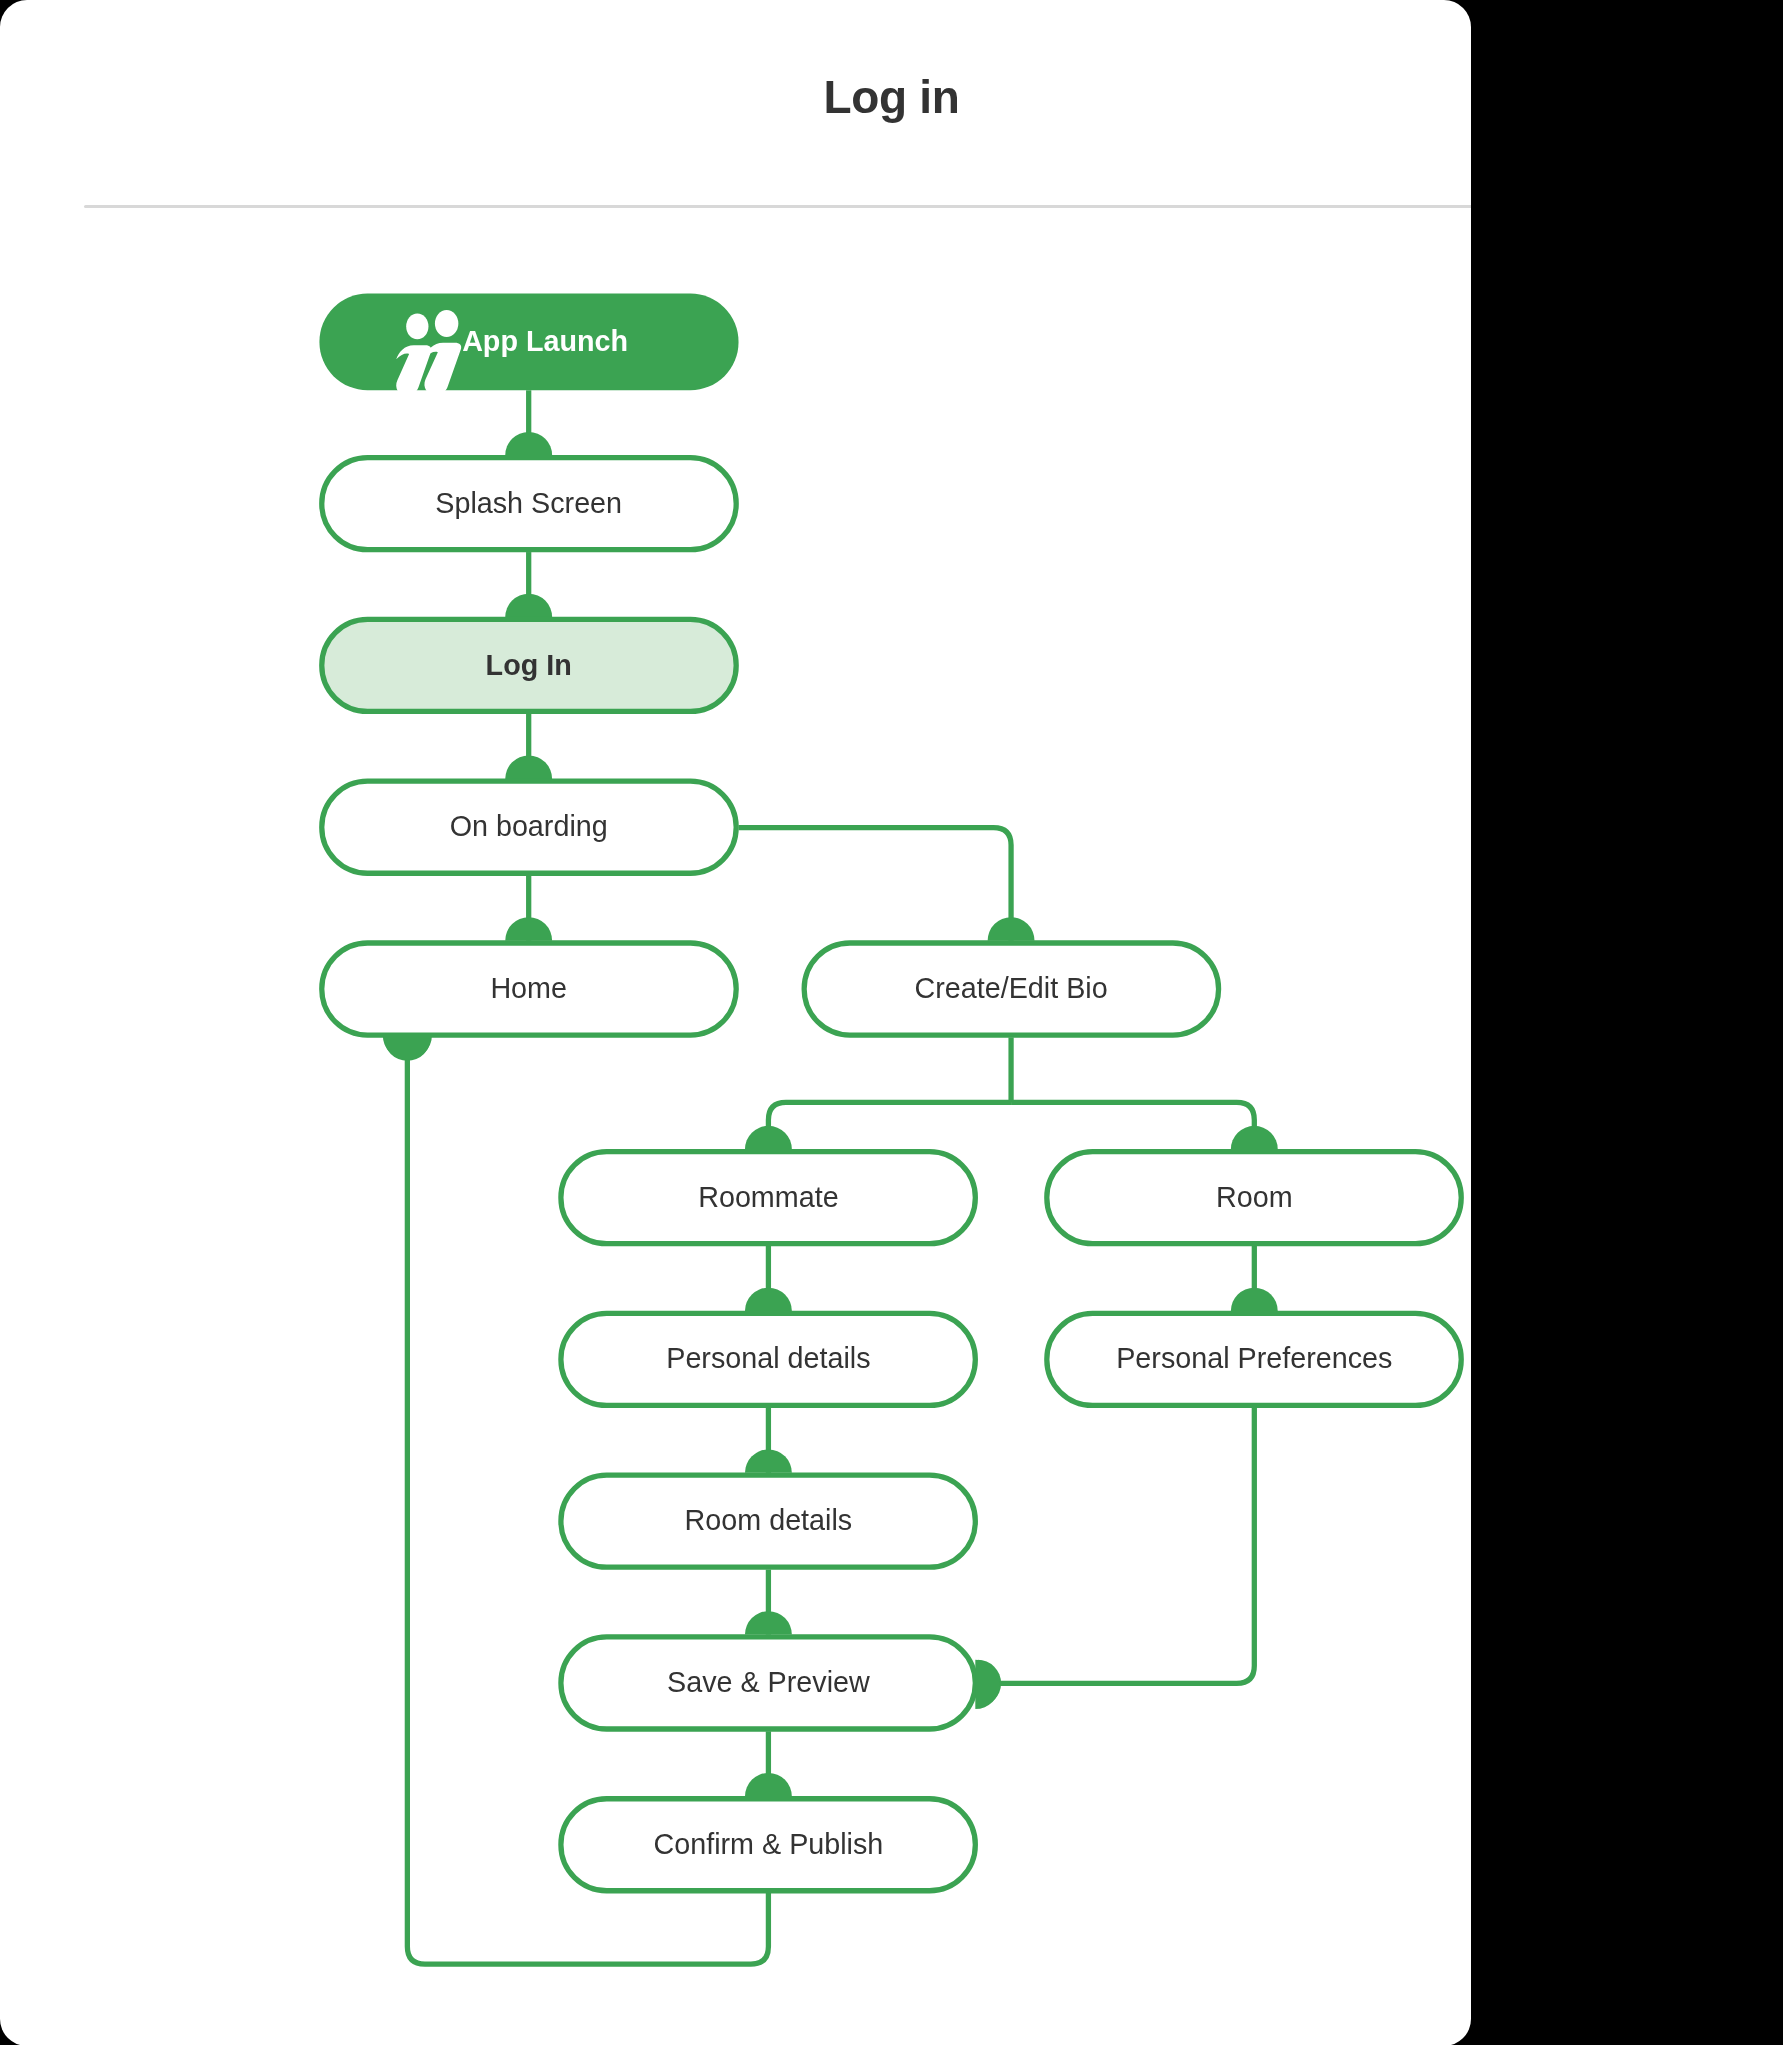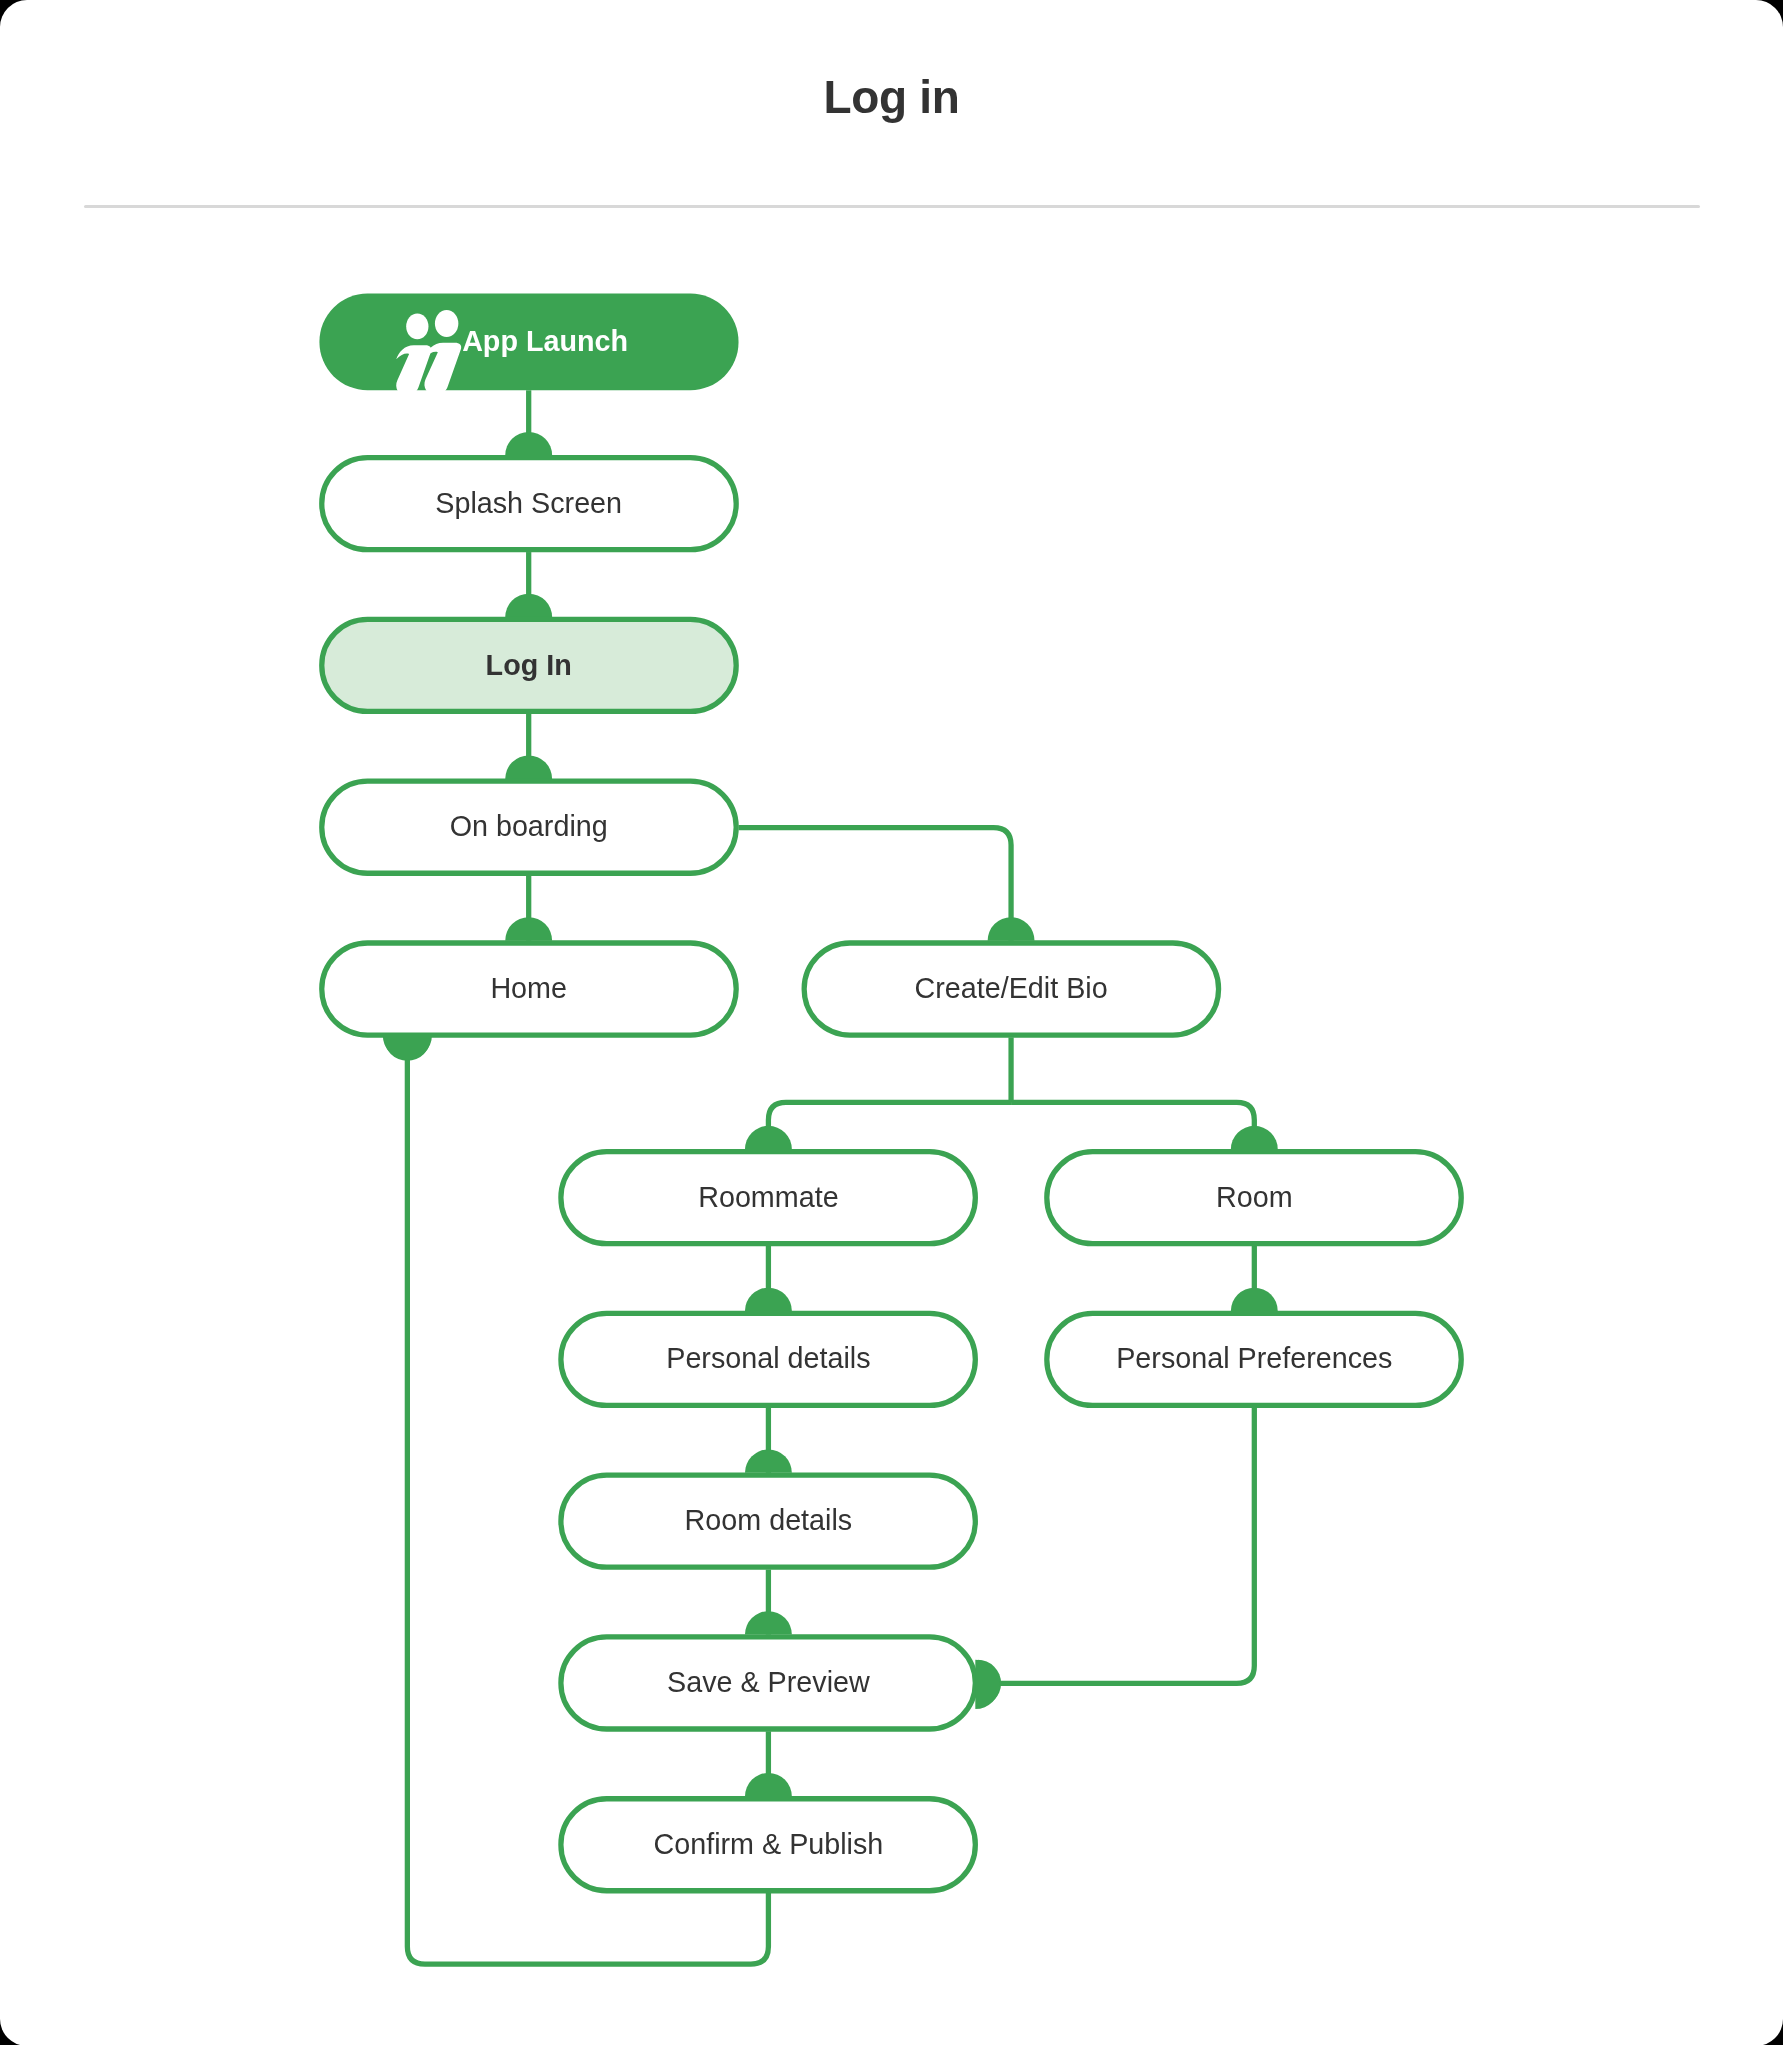--- a/index.html
+++ b/index.html
@@ -11,21 +11,21 @@
   #root {
     position: relative;
     width: 1783px;
     height: 2046px;
     background: #000000;
     overflow: hidden;
   }
   #card {
     position: absolute;
     left: 0; top: 0;
-    width: 1783px;
+    width: 1471px;
     height: 2046px;
     background: #ffffff;
     border-radius: 27px;
     box-sizing: border-box;
     overflow: hidden;
   }
   #page-title {
     position: absolute;
     left: 0;
     top: 70px;

